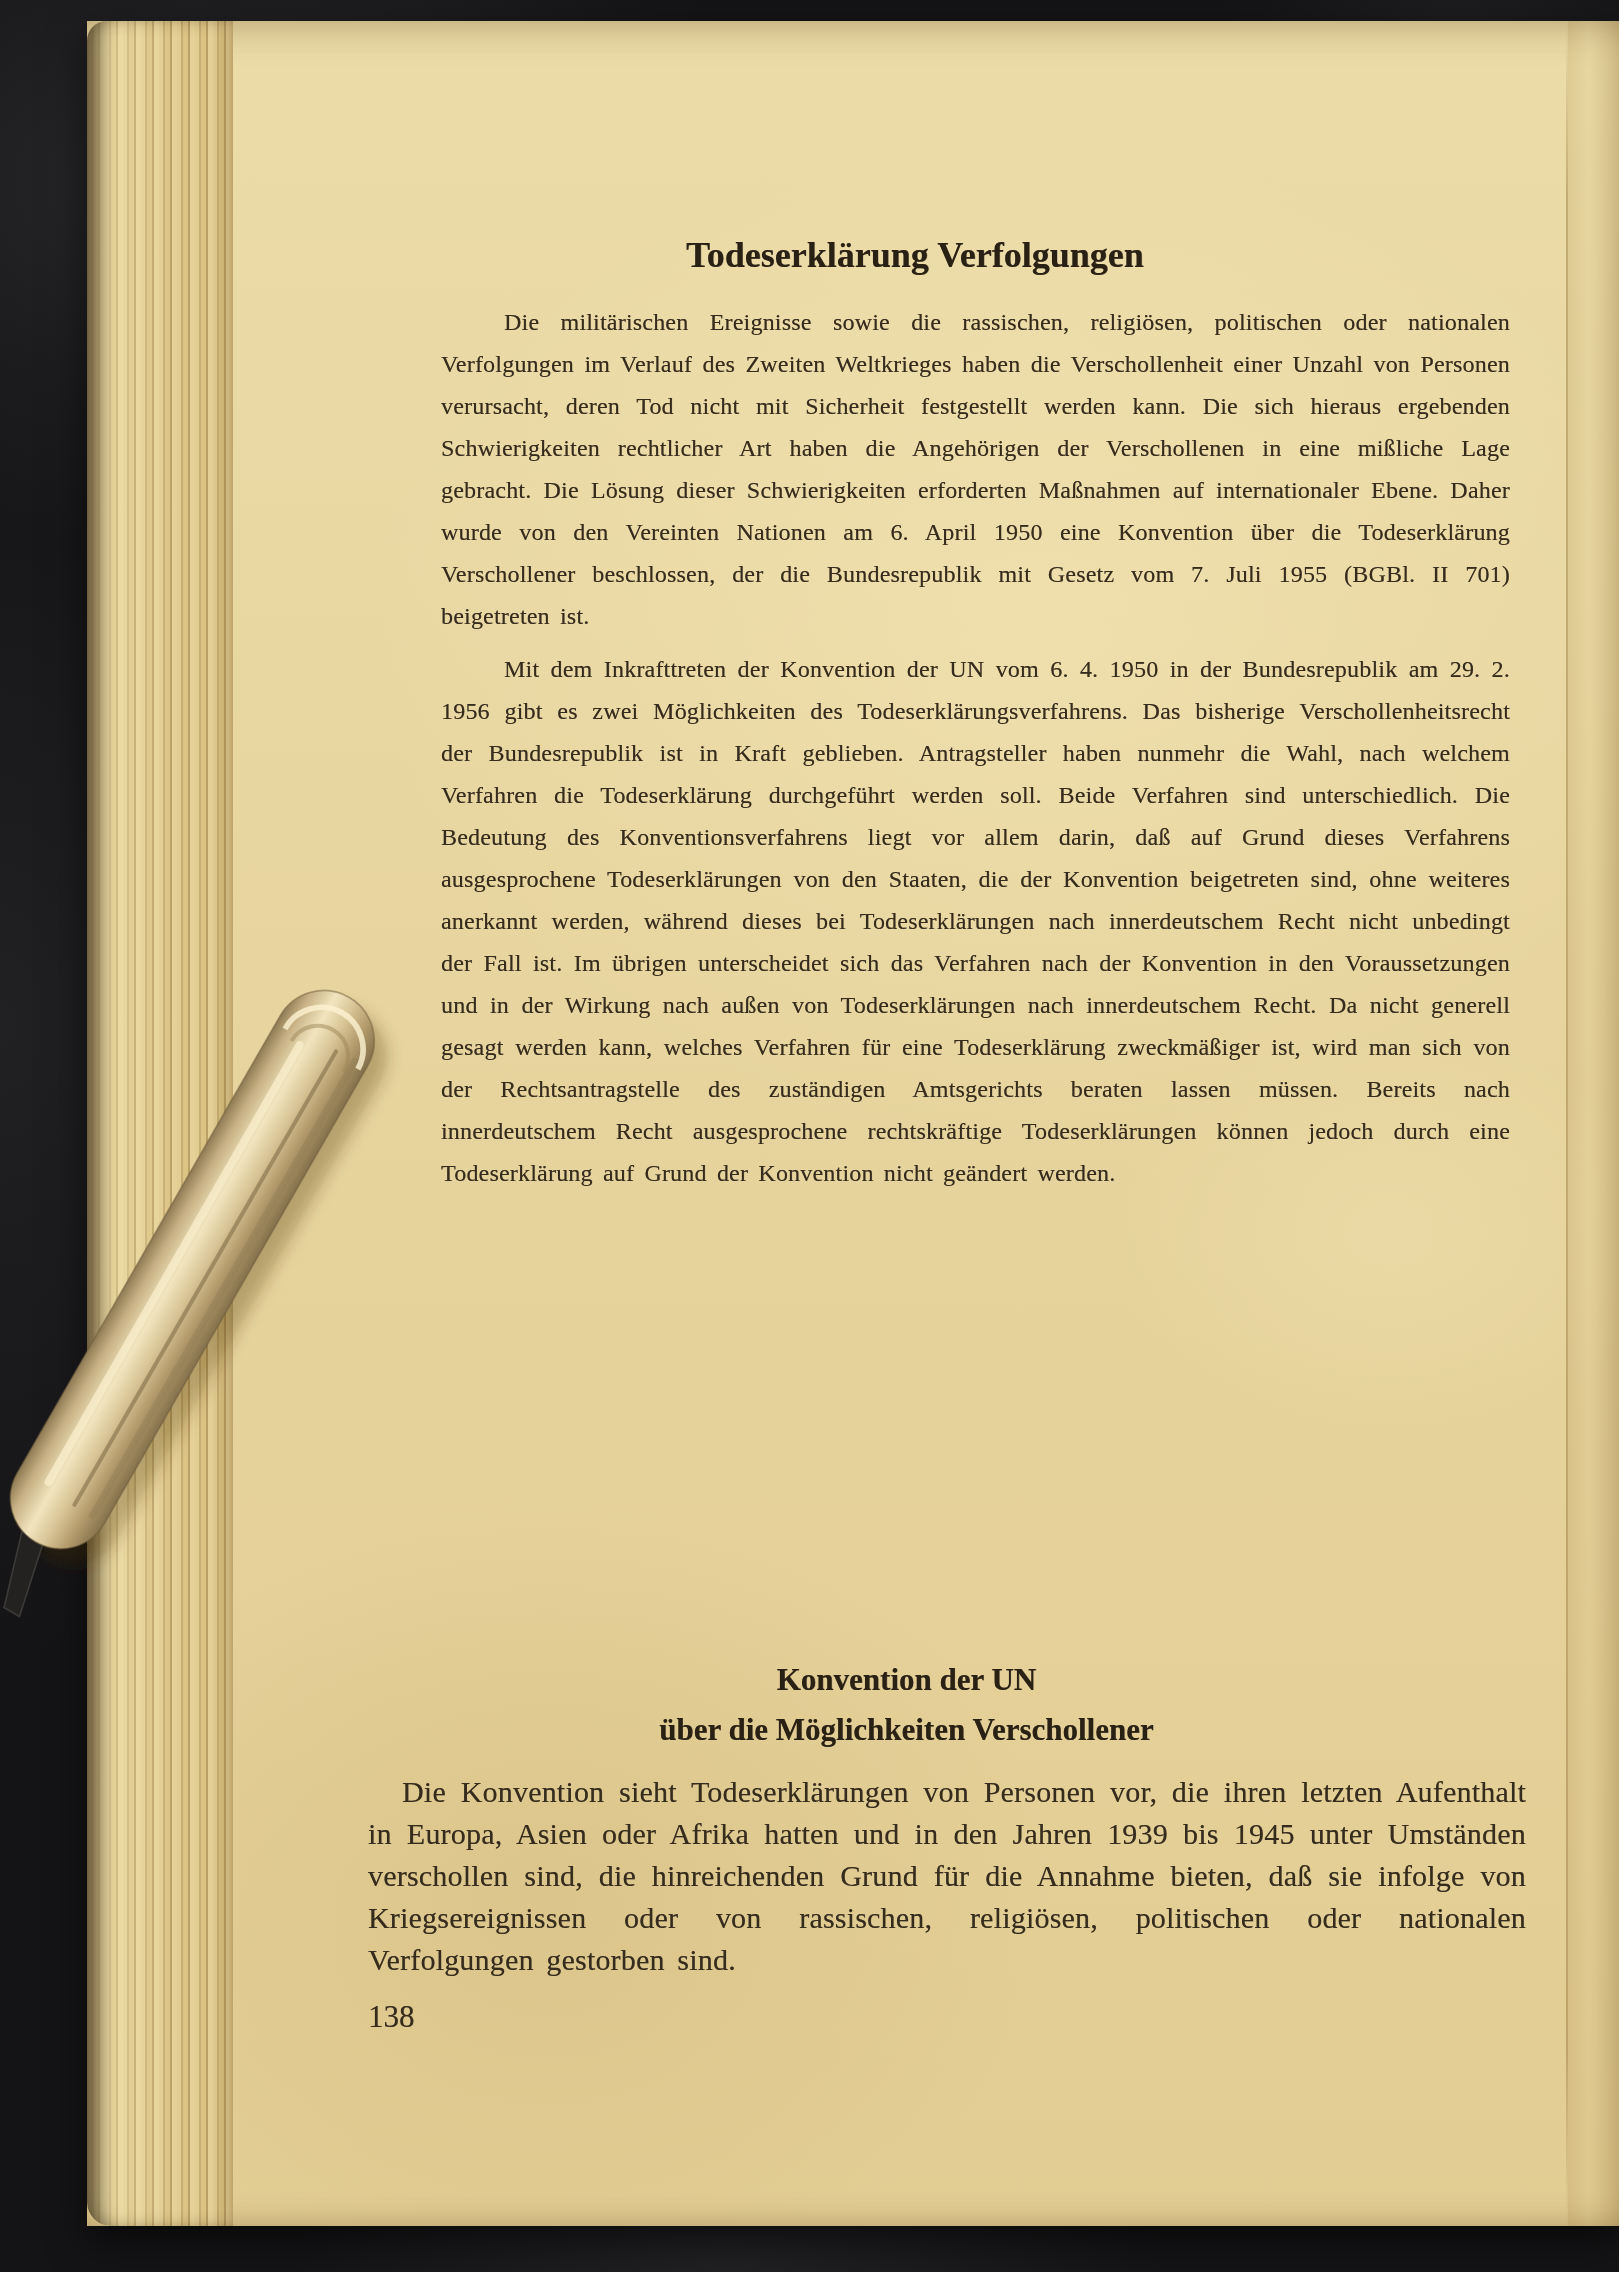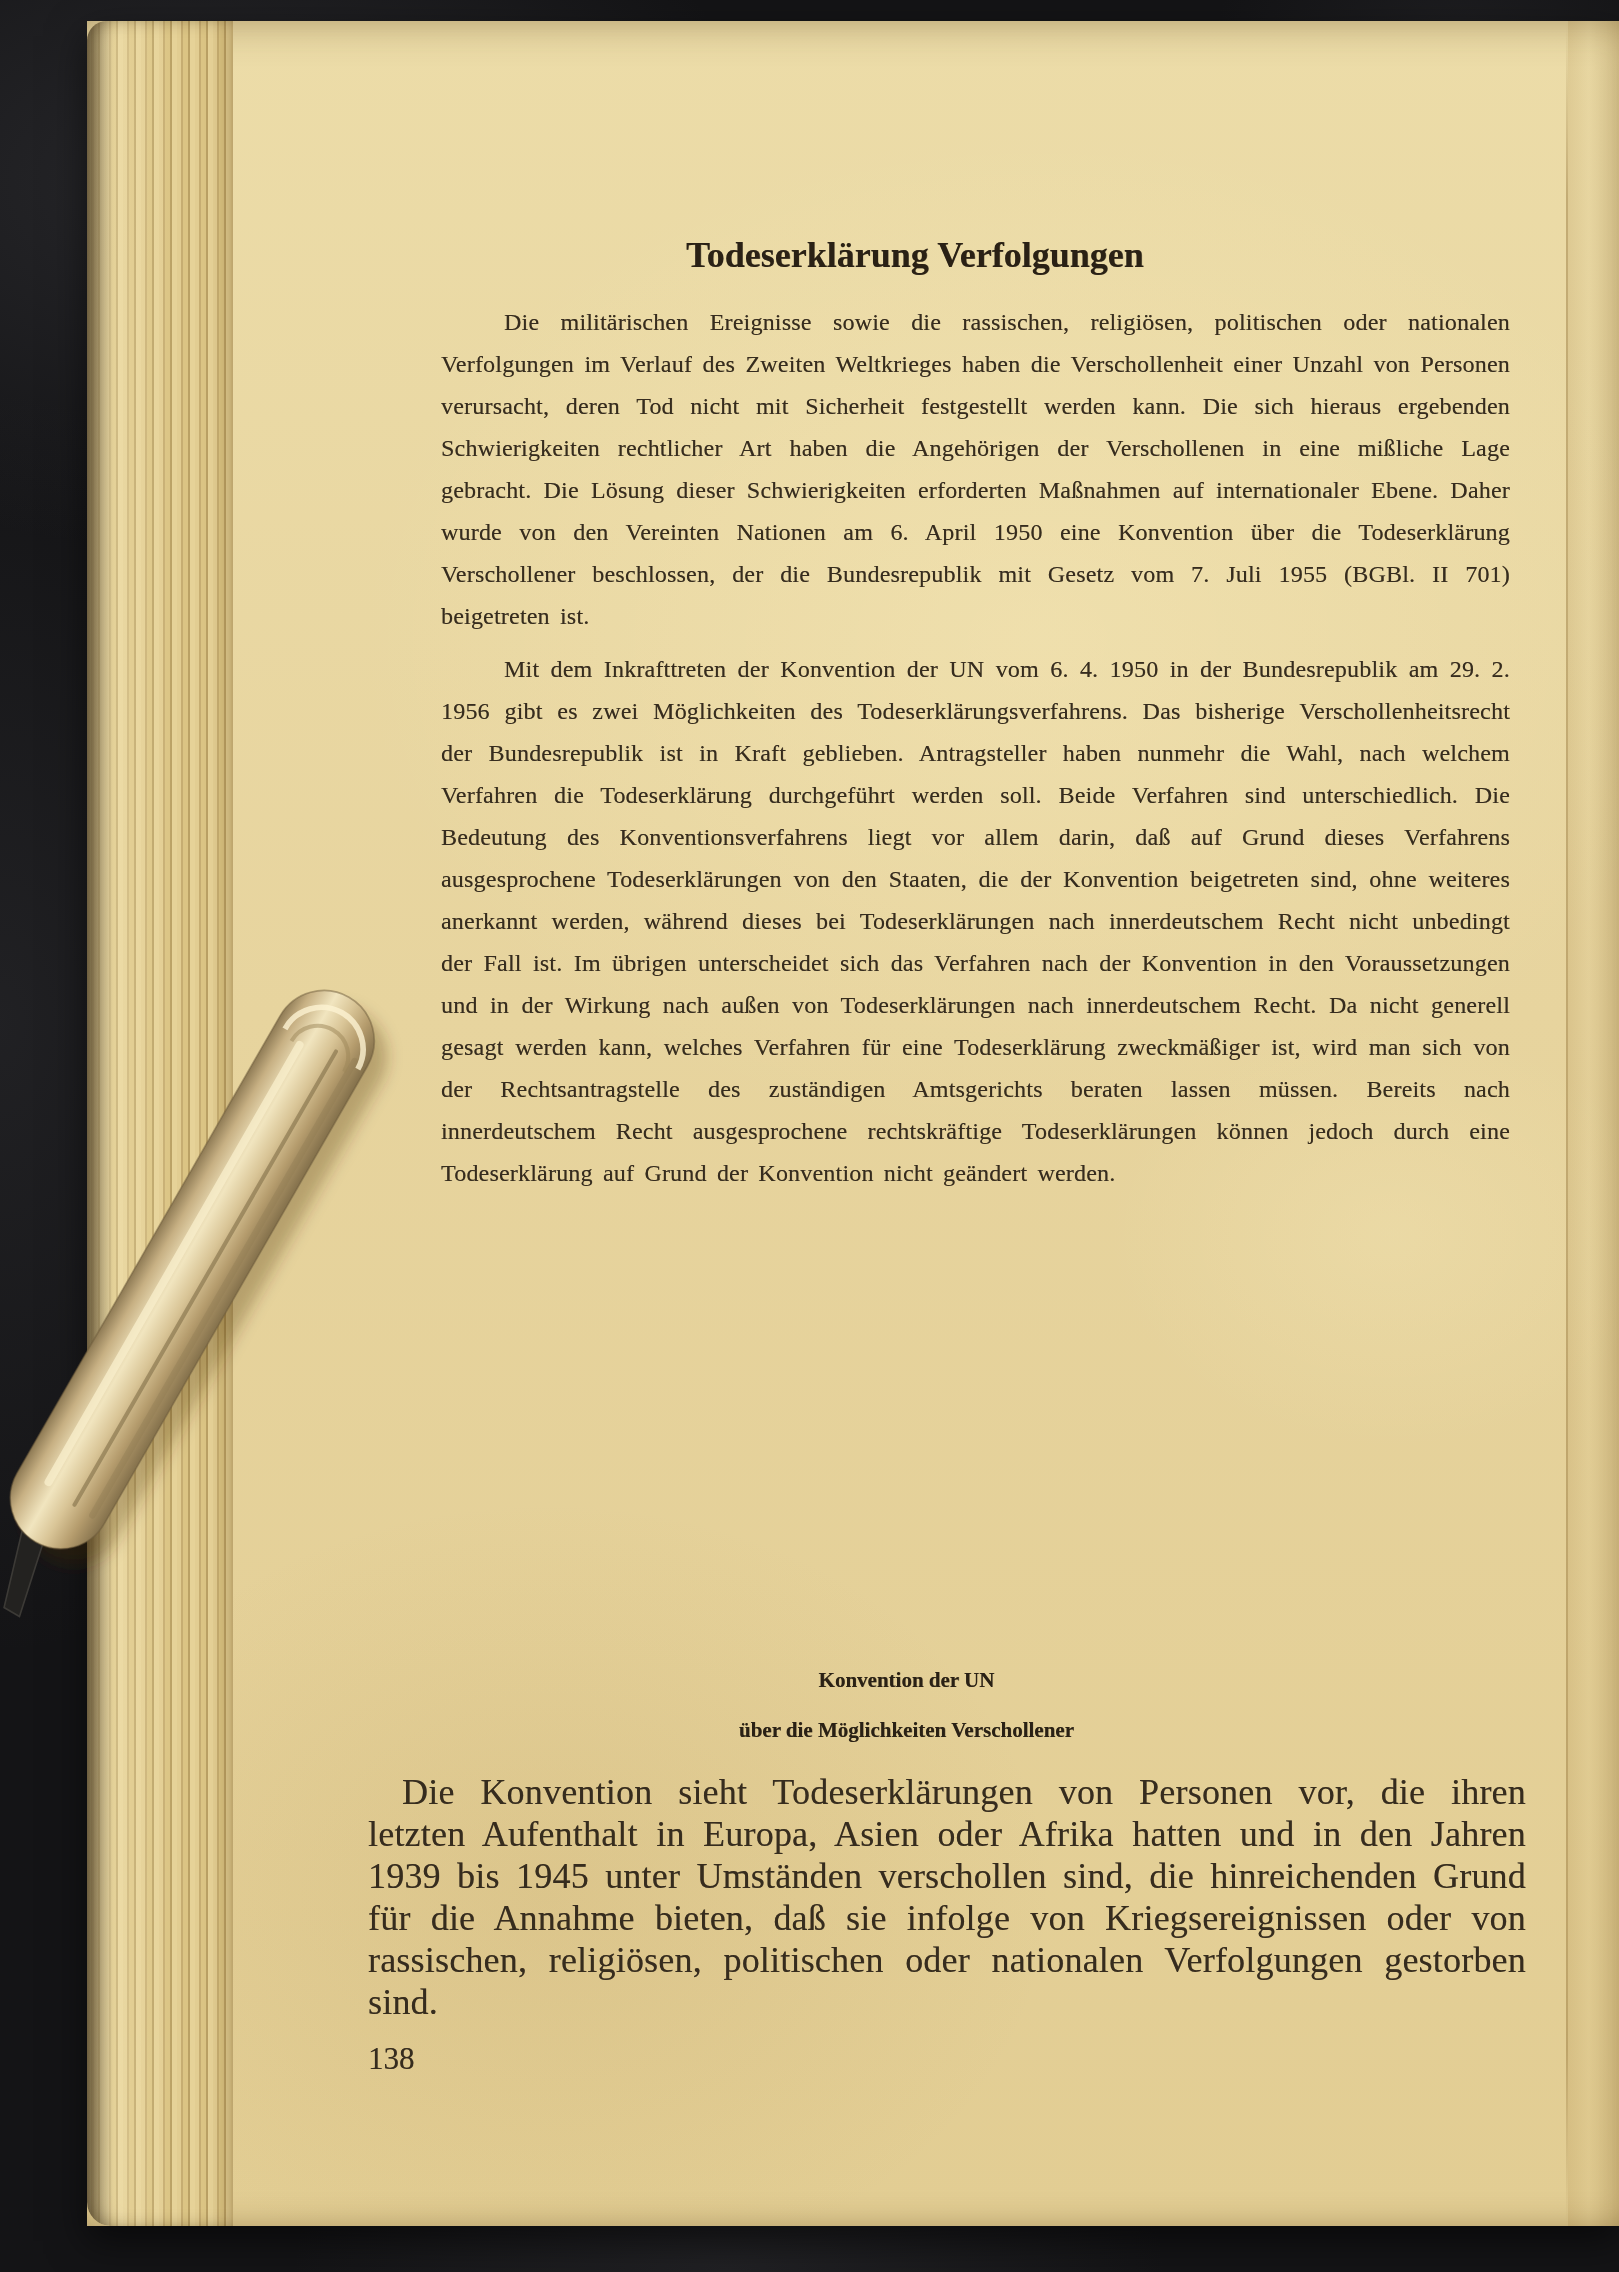--- a/index.html
+++ b/index.html
@@ -69,27 +69,27 @@
     word-spacing:4px;letter-spacing:0.2px;
     margin:11.3px 0 0 0;
     hyphens:auto;-webkit-hyphens:auto;
     text-shadow:0.2px 0.2px 0 rgba(54,44,30,.5);
   }
   .lower-col{
     position:absolute;left:281px;top:1634px;width:1158px;
     color:#362c1e;
   }
   .subhead{
-    font-weight:bold;font-size:21px;line-height:50px;
+    font-weight:bold;font-size:31px;line-height:50px;
     text-align:center;color:#2a2115;
     margin:0 81px 0 0;
     text-shadow:0.3px 0.3px 0 rgba(42,33,21,.5);
   }
   .final-para{
-    font-size:36px;line-height:42px;
+    font-size:30px;line-height:42px;
     text-align:justify;text-indent:34px;
     word-spacing:4.9px;letter-spacing:0.2px;
     margin:16px 0 0 0;
     hyphens:auto;-webkit-hyphens:auto;
     text-shadow:0.2px 0.2px 0 rgba(54,44,30,.5);
   }
   .page-number{
     margin-top:14.6px;
     font-size:31px;line-height:42px;
     text-shadow:0.2px 0.2px 0 rgba(54,44,30,.5);

